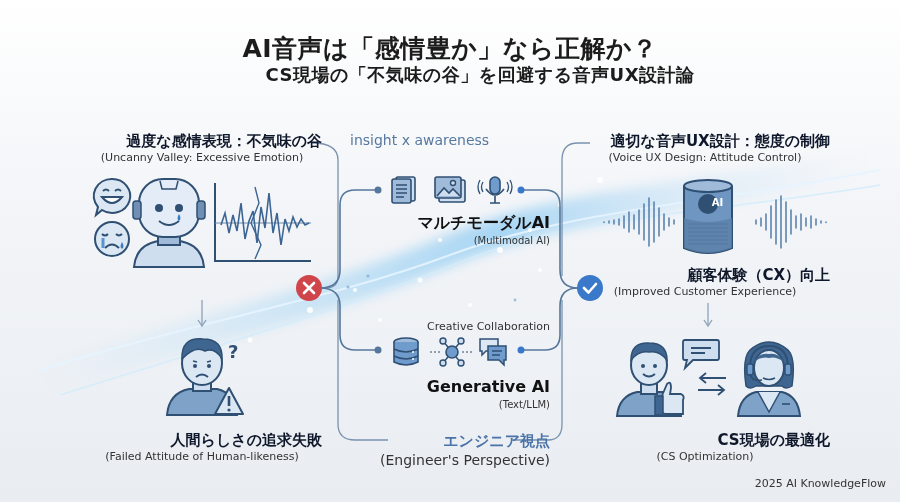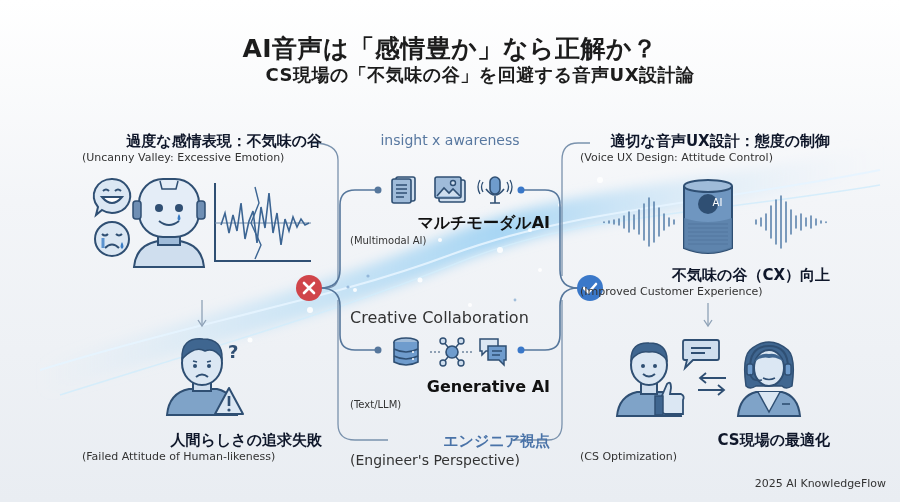--- a/index.html
+++ b/index.html
@@ -10,24 +10,24 @@
     position: relative; color: #1a1a1a;
   }
   .abs { position: absolute; }
   .title {
     left: 0; width: 900px; text-align: center;
     font-weight: bold; color: #1c1c1c; letter-spacing: 0.5px;
   }
   .t1 { top: 32px; font-size: 25px; }
   .t2 { top: 63px; font-size: 18px; margin-left: 30px; }
   .sec-title { font-weight: bold; font-size: 15px; color: #0f172a; text-align: right; white-space: nowrap; }
-  .sec-sub { font-size: 11px; color: #333; text-align: left; white-space: nowrap; }
-  .center-label { font-size: 13px; color: #5878a0; text-align: center; white-space: nowrap; }
+  .sec-sub { font-size: 11px; color: #333; text-align: center; white-space: nowrap; }
+  .center-label { font-size: 13px; color: #5878a0; text-align: left; white-space: nowrap; }
   .center-title { font-weight: bold; font-size: 16px; color: #111; text-align: right; white-space: nowrap; }
-  .center-sub { font-size: 10px; color: #333; text-align: left; white-space: nowrap; }
+  .center-sub { font-size: 10px; color: #333; text-align: right; white-space: nowrap; }
   .credit { right: 14px; bottom: 12px; font-size: 11px; color: #333; }
   svg { overflow: visible; }
 </style>
 </head>
 <body>
 
 <svg class="abs" style="left:0;top:0" width="900" height="502">
   <defs>
     <linearGradient id="wg" x1="0" x2="1" y1="0" y2="0">
       <stop offset="0" stop-color="#cfe6f7" stop-opacity="0"></stop>
@@ -173,21 +173,21 @@
 </svg>
 <svg class="abs" style="left:477px;top:176px" width="36" height="30">
   <rect x="13" y="1" width="10" height="17" rx="5" fill="#6f9ccd" stroke="#2f4f73" stroke-width="1.6"></rect>
   <path d="M9 13 q9 12 18 0 M18 20 L18 27 M13 27 H23" stroke="#2f4f73" stroke-width="1.6" fill="none"></path>
   <path d="M6 6 q-3 5 0 10 M3 4 q-4 7 0 14 M30 6 q3 5 0 10 M33 4 q4 7 0 14" stroke="#2f4f73" stroke-width="1.3" fill="none"></path>
 </svg>
 
 <div class="abs center-title" style="left:350px;top:213px;width:200px">マルチモーダルAI</div>
 <div class="abs center-sub" style="left:350px;top:235px;width:200px">(Multimodal AI)</div>
 
-<div class="abs center-sub" style="left:350px;top:308px;width:200px;font-size:16px;color:#333">Creative Collaboration</div>
+<div class="abs center-sub" style="left:350px;top:320px;width:200px;font-size:11px;color:#333">Creative Collaboration</div>
 
 <svg class="abs" style="left:392px;top:337px" width="28" height="30">
   <ellipse cx="14" cy="5" rx="12" ry="4" fill="#9fbbd9" stroke="#2f4f73" stroke-width="1.6"></ellipse>
   <path d="M2 5 V25 Q14 31 26 25 V5" fill="#6f9ccd" stroke="#2f4f73" stroke-width="1.6"></path>
   <path d="M2 12 Q14 18 26 12 M2 19 Q14 25 26 19" stroke="#2f4f73" stroke-width="1.6" fill="none"></path>
   <circle cx="21" cy="15" r="1" fill="#fff"></circle>
     <circle cx="21" cy="22" r="1" fill="#fff"></circle>
 </svg>
 <svg class="abs" style="left:430px;top:335px" width="44" height="34">
   <path d="M0 17 H12 M32 17 H44" stroke="#2f4f73" stroke-width="1" stroke-dasharray="2 2"></path>
@@ -226,23 +226,23 @@
 </svg>
 <svg class="abs" style="left:682px;top:178px" width="52" height="78">
   <path d="M2 8 V70 Q26 80 50 70 V8" fill="#6f96c0" stroke="#2f4f73" stroke-width="2"></path>
   <ellipse cx="26" cy="8" rx="24" ry="6" fill="#9fbbd9" stroke="#2f4f73" stroke-width="2"></ellipse>
   <path d="M2 40 Q26 48 50 40 V70 Q26 80 2 70z" fill="#5a7fa8" opacity="0.8"></path>
   <g stroke="#43678f" stroke-width="0.6" opacity="0.7">
     <path d="M6 46 L46 46 M6 50 L46 50 M6 54 L46 54 M6 58 L46 58 M6 62 L46 62 M6 66 L46 66"></path>
   </g>
   <circle cx="26" cy="26" r="10" fill="#2f4f73"></circle>
 </svg>
-<div class="abs" style="left:698px;top:197px;width:39px;text-align:center;font-size:10px;font-weight:normal;color:#fff">AI</div>
-
-<div class="abs sec-title" style="left:580px;top:266px;width:250px">不気味の谷（CX）向上</div>
+<div class="abs" style="left:698px;top:197px;width:39px;text-align:center;font-size:10px;font-weight:bold;color:#fff">AI</div>
+
+<div class="abs sec-title" style="left:580px;top:266px;width:250px">顧客体験（CX）向上</div>
 <div class="abs sec-sub" style="left:580px;top:285px;width:250px">(Improved Customer Experience)</div>
 
 <svg class="abs" style="left:615px;top:338px" width="82" height="78">
   <path d="M2 78 Q4 58 22 54 L48 54 Q64 58 66 78z" fill="#7fa3c8" stroke="#2f4f73" stroke-width="2"></path>
   <rect x="26" y="42" width="16" height="14" fill="#cfdeee" stroke="#2f4f73" stroke-width="2"></rect>
   <ellipse cx="34" cy="27" rx="18" ry="20" fill="#dbe7f3" stroke="#2f4f73" stroke-width="2"></ellipse>
   <path d="M16 22 Q16 4 34 5 Q52 5 52 22 Q44 12 34 14 Q24 12 16 22z" fill="#3f6690" stroke="#2f4f73" stroke-width="1.5"></path>
   <circle cx="28" cy="28" r="2" fill="#2f4f73"></circle>
     <circle cx="40" cy="28" r="2" fill="#2f4f73"></circle>
   <path d="M28 36 q6 5 12 0" stroke="#2f4f73" stroke-width="2" fill="none"></path>

